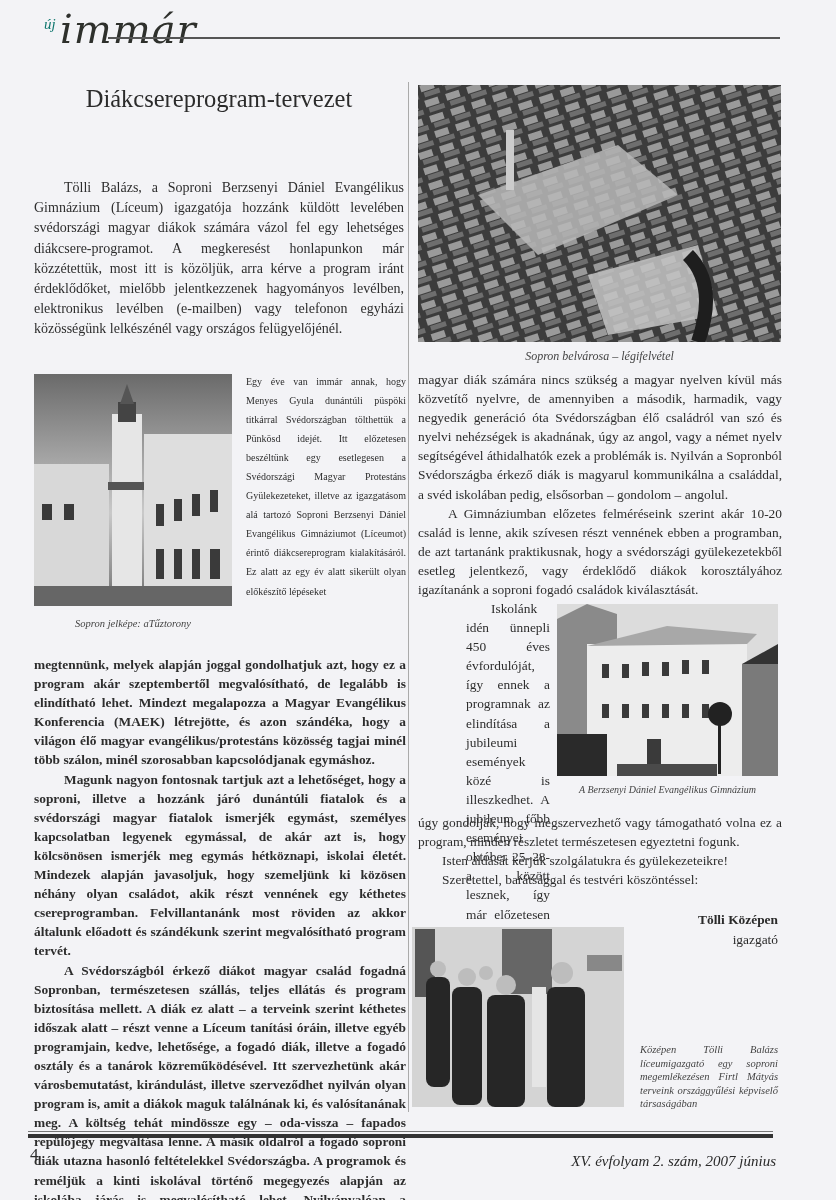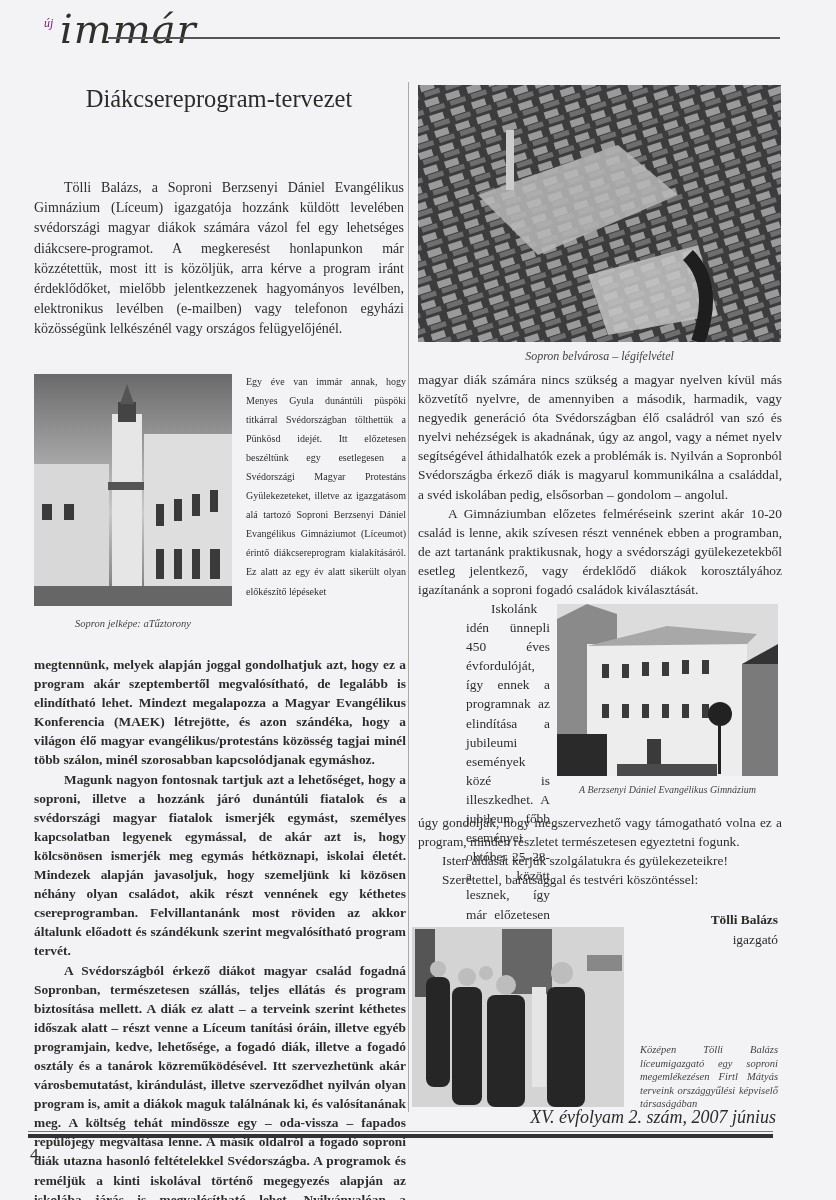--- a/index.html
+++ b/index.html
@@ -4,39 +4,39 @@
 <style>
   html, body { margin: 0; padding: 0; }
   body {
     width: 836px; height: 1200px; position: relative; overflow: hidden;
     background: #f3f3f6;
     font-family: "Liberation Serif", serif;
     color: #2a2a2a;
   }
   .abs { position: absolute; }
   
-  .masthead-small { left: 44px; top: 16px; font-size: 12px; font-style: italic; color:#701a75; }
+  .masthead-small { left: 44px; top: 16px; font-size: 15px; font-style: italic; color:#0f766e; }
   .masthead { left: 60px; top: 6px; font-size: 40px; font-style: italic; color:#2e302c; letter-spacing: 1px; font-family:"DejaVu Serif", serif; }
   .header-rule { left: 108px; top: 37px; width: 672px; height: 2px; background: #555; }
   .col-divider { left: 408px; top: 82px; width: 1px; height: 1030px; background: #aaa; }
 
   .title { left: 34px; top: 84px; width: 370px; text-align: center; font-size: 24.5px; line-height: 30px; color: #2b2b2b; }
   .para { font-size: 13.4px; line-height: 19.1px; text-align: justify; color:#2d2d2d; }
   .para p { margin: 0; text-indent: 30px; }
   .para p.noindent { text-indent: 0; }
 
   .lead { left: 34px; top: 178px; width: 370px; font-size: 14px; line-height: 20.2px; }
 
   .photo { background: #777; overflow: hidden; }
   .caption { font-size: 10.5px; font-style: italic; text-align: center; color:#444; }
 
   .footer-rule1 { left: 28px; top: 1131px; width: 745px; height: 1px; background:#777; }
   .footer-rule2 { left: 28px; top: 1134px; width: 745px; height: 4px; background:#333; }
   .page-number { left: 30px; top: 1145px; font-size: 17px; }
-  .issue { right: 60px; top: 1107px; font-size: 18px; font-style: italic; }
+  .issue { right: 60px; top: 1153px; font-size: 15px; font-style: italic; }
 </style>
 </head>
 <body>
 
 <div class="abs masthead-small">új</div>
 <div class="abs masthead">immár</div>
 <div class="abs header-rule"></div>
 <div class="abs col-divider"></div>
 
 <div class="abs title">
@@ -141,21 +141,21 @@
 <div class="abs caption" style="left:557px; top:784px; width:221px; font-size:10px;">A Berzsenyi Dániel Evangélikus Gimnázium</div>
 
 <div class="abs para" style="left:418px; top:813px; width:364px;">
   <p class="noindent">úgy gondolják, hogy megszervezhető vagy támogatható volna ez a program, minden részletet természetesen egyeztetni fogunk.</p>
 </div>
 <div class="abs para" style="left:418px; top:851px; width:364px;">
   <p style="text-indent:24px;">Isten áldását kérjük szolgálatukra és gyülekezeteikre!</p>
   <p style="text-indent:24px;">Szeretettel, barátsággal és testvéri köszöntéssel:</p>
 </div>
 <div class="abs" style="left:600px; top:910px; width:178px; text-align:right; font-size:13.4px; line-height:20px;">
-  <div style="font-weight:bold;">Tölli Balázs</div>
+  <div style="font-weight:bold;">Tölli Középen</div>
   <div>igazgató</div>
 </div>
 
 <div class="abs photo" style="left:412px; top:927px; width:212px; height:180px; background:#cfcfcf;">
   <svg width="212" height="180">
     <rect width="212" height="180" fill="#d4d4d4"></rect>
     <rect x="3" y="2" width="20" height="68" fill="#555"></rect>
     <rect x="90" y="2" width="50" height="65" fill="#666"></rect>
     <rect x="175" y="28" width="35" height="16" fill="#888"></rect>
     <g fill="#262626">

